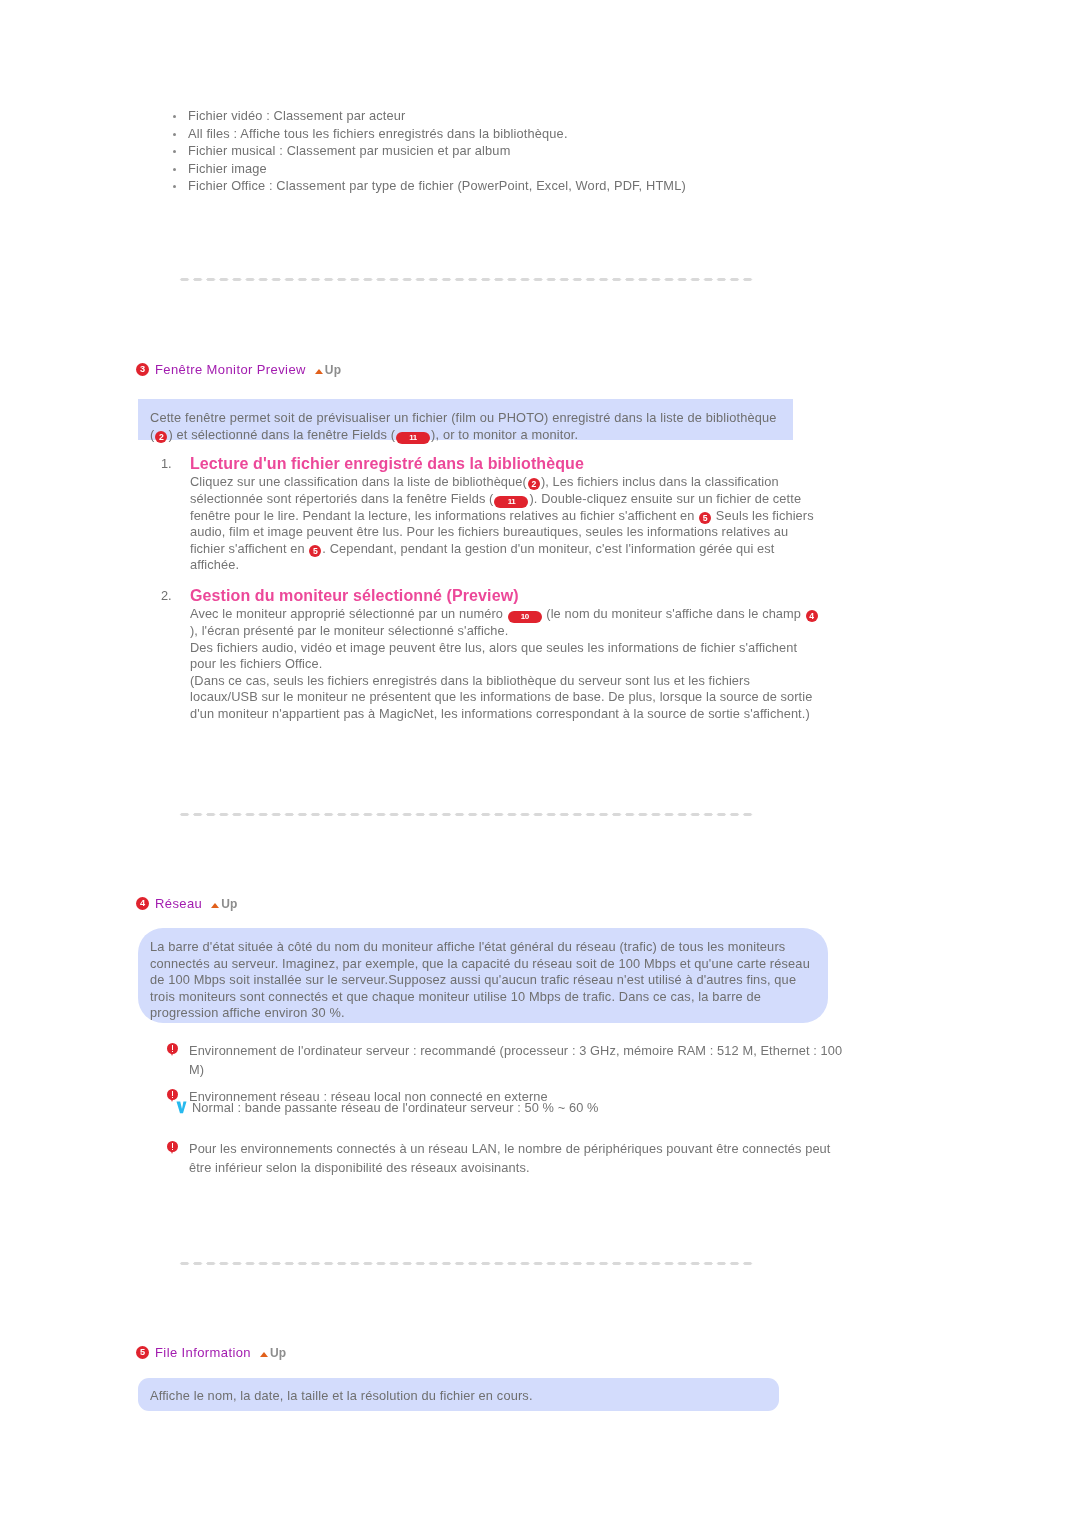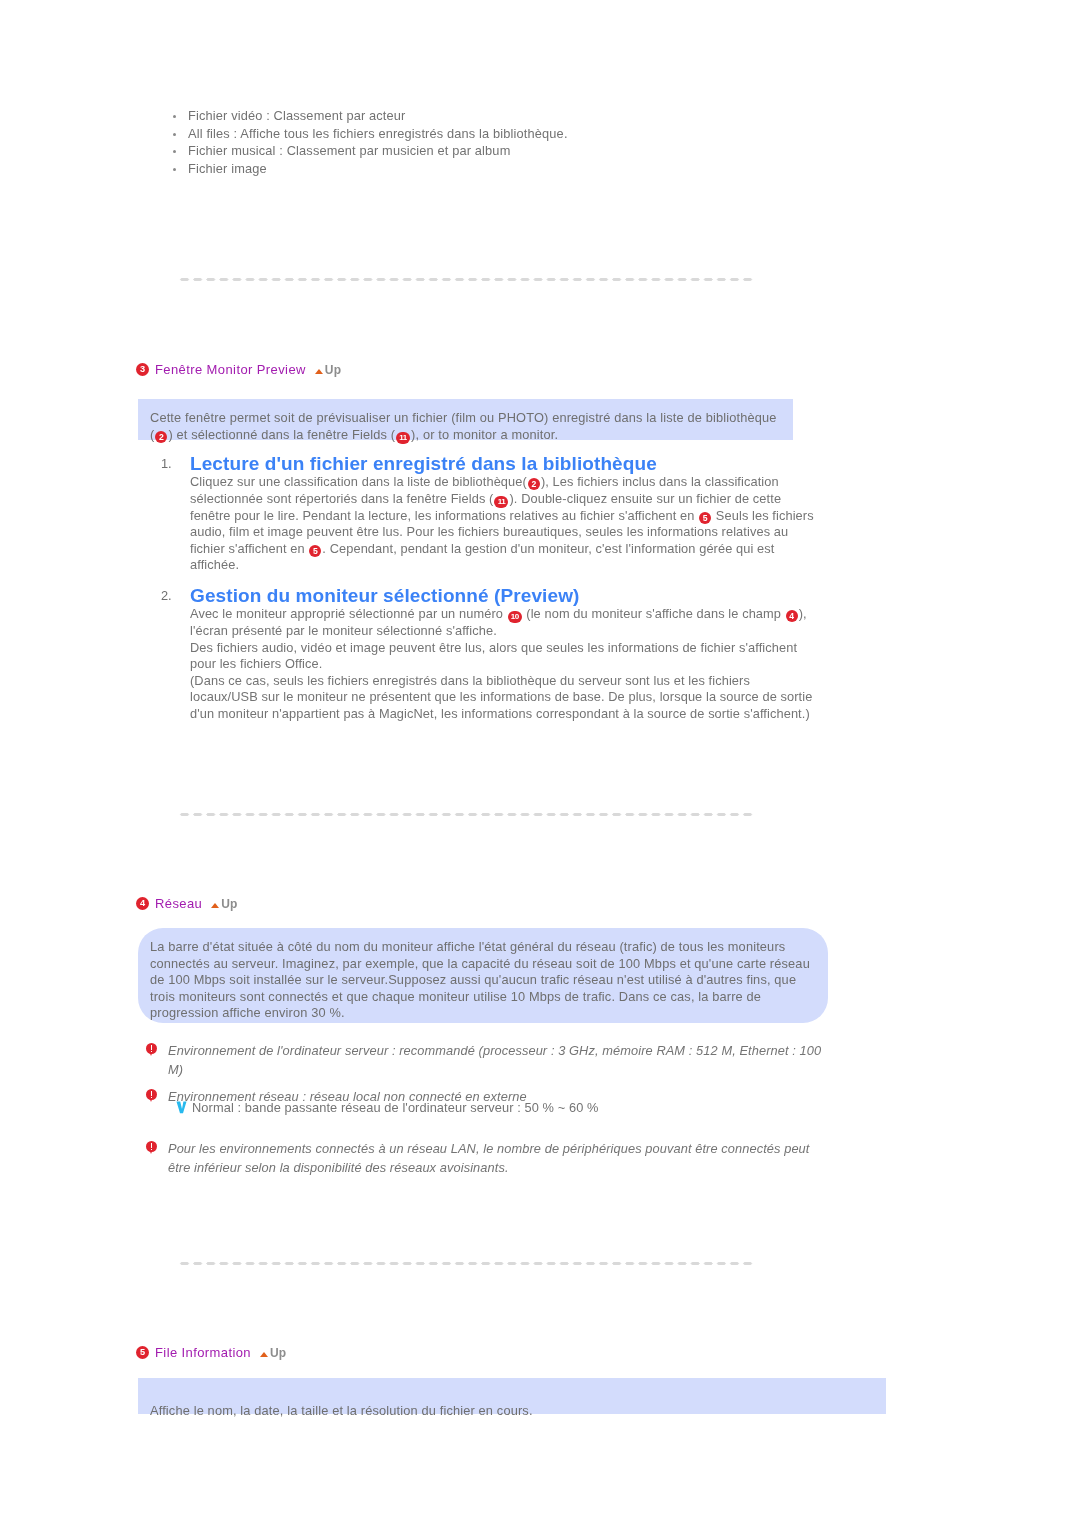--- a/index.html
+++ b/index.html
@@ -139,21 +139,21 @@
     background: #e0232e;
     color: #ffffff;
     font-size: 8.6px;
     line-height: 12px;
     text-align: center;
     font-weight: bold;
     vertical-align: -1px;
     margin: 0 1px;
   }
   .inline-badge.wide {
-    width: 14px;
+    width: 34px;
     border-radius: 7px;
     font-size: 8px;
     letter-spacing: -0.5px;
   }
 
   
   .ordered-block {
     position: absolute;
     left: 161px;
     width: 660px;
@@ -165,41 +165,40 @@
   }
   .ol-marker {
     position: absolute;
     left: 0;
     top: 0;
     font-size: 12.8px;
     line-height: 17px;
     color: #6f6f6f;
   }
   .ol-title {
-    font-size: 19px;
+    font-size: 16px;
     line-height: 18px;
     font-weight: bold;
-    color: #3b82f6;
+    color: #ec4899;
     letter-spacing: 0.1px;
     margin-bottom: 1px;
   }
   .ol-para {
     font-size: 12.8px;
     line-height: 16.6px;
     color: #747474;
     letter-spacing: 0.1px;
   }
   .ol-para + .ol-para { margin-top: 0; }
 
   
   .notes-block {
     position: absolute;
-    left: 146px;
+    left: 167px;
     width: 680px;
-    font-style: italic;
   }
   .note-item {
     position: relative;
     padding-left: 22px;
     margin-bottom: 9px;
   }
   .note-icon {
     position: absolute;
     left: 0;
     top: 2px;
@@ -274,20 +273,21 @@
 </head>
 <body>
 
 <div class="page">
 
   <ul class="bullet-list">
     <li class="txt">Fichier vidéo : Classement par acteur</li>
     <li class="txt">All files : Affiche tous les fichiers enregistrés dans la bibliothèque.</li>
     <li class="txt">Fichier musical : Classement par musicien et par album</li>
     <li class="txt">Fichier image</li>
+    <li class="txt">Fichier Office : Classement par type de fichier (PowerPoint, Excel, Word, PDF, HTML)</li>
   </ul>
 
   <div class="dotted-sep" style="top:277px;"></div>
 
   <div class="section-head" style="top:362px;">
     <span class="num-badge">3</span>
     <span class="section-title">Fenêtre Monitor Preview</span>
     <a class="up-link" href="#">
       <span class="up-tri"></span>
       <span class="up-text">Up</span>
@@ -379,17 +379,17 @@
 
   <div class="section-head" style="top:1345px;">
     <span class="num-badge">5</span>
     <span class="section-title">File Information</span>
     <a class="up-link" href="#">
       <span class="up-tri"></span>
       <span class="up-text">Up</span>
     </a>
   </div>
 
-  <div class="blue-box" style="top:1378px; width:748px; height:33px; padding-top:25px;">
+  <div class="blue-box" style="top:1378px; width:641px; height:33px; padding-top:10px;border-radius:11px;">
     <div class="txt">Affiche le nom, la date, la taille et la résolution du fichier en cours.</div>
   </div>
 
 </div>
 
 </body></html>

